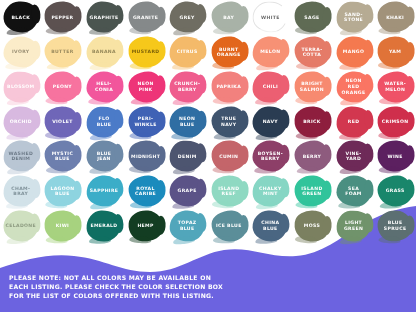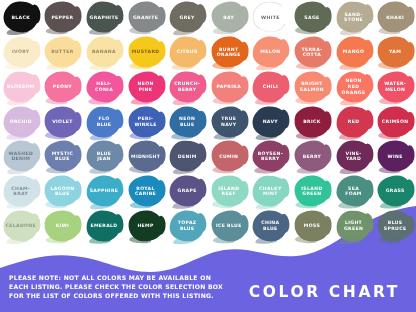--- a/index.html
+++ b/index.html
@@ -410,15 +410,14 @@
 SPRUCE</div>
       </div>
     </div>
 
   <div id="footer-note" style="color: rgb(255, 255, 255);">
     <span>PLEASE NOTE: NOT ALL COLORS MAY BE AVAILABLE ON</span>
     <span>EACH LISTING.  PLEASE CHECK THE COLOR SELECTION BOX</span>
     <span>FOR THE LIST OF COLORS OFFERED WITH THIS LISTING.</span>
   </div>
 
-  <div id="chart-title" style="color: rgb(255, 255, 255);">COLOR CHART</div>
 
 </div>
 
 </body></html>

